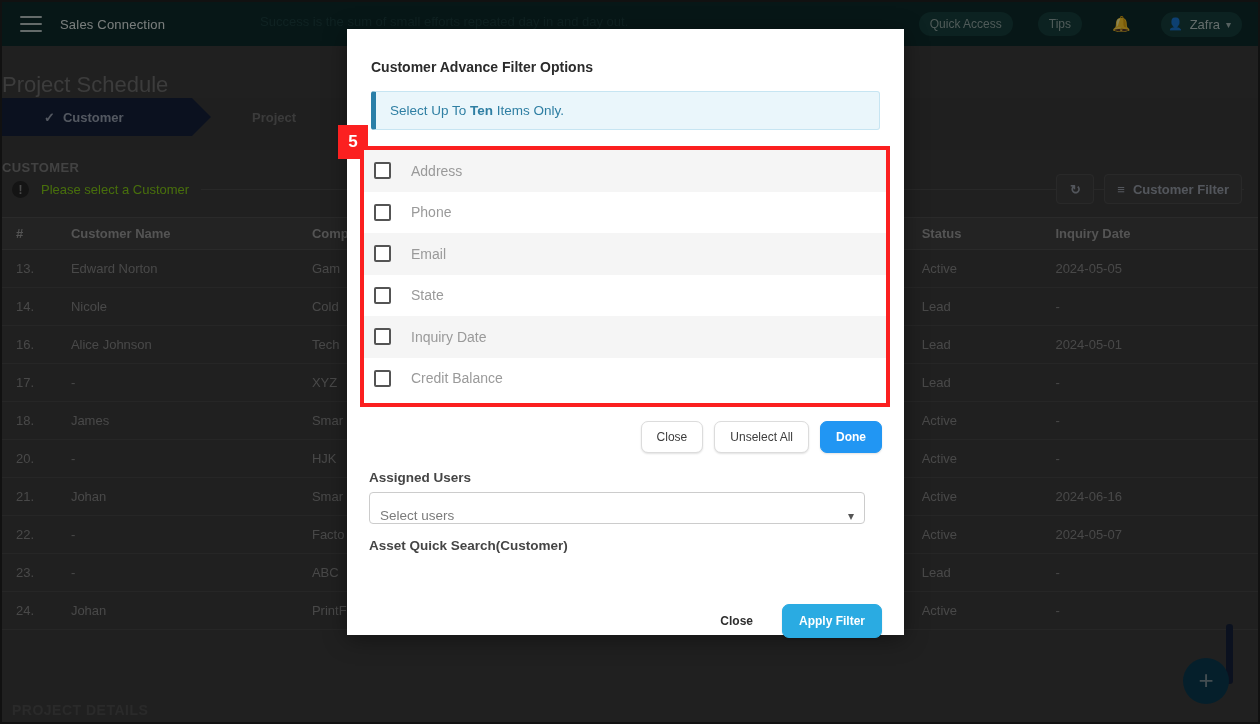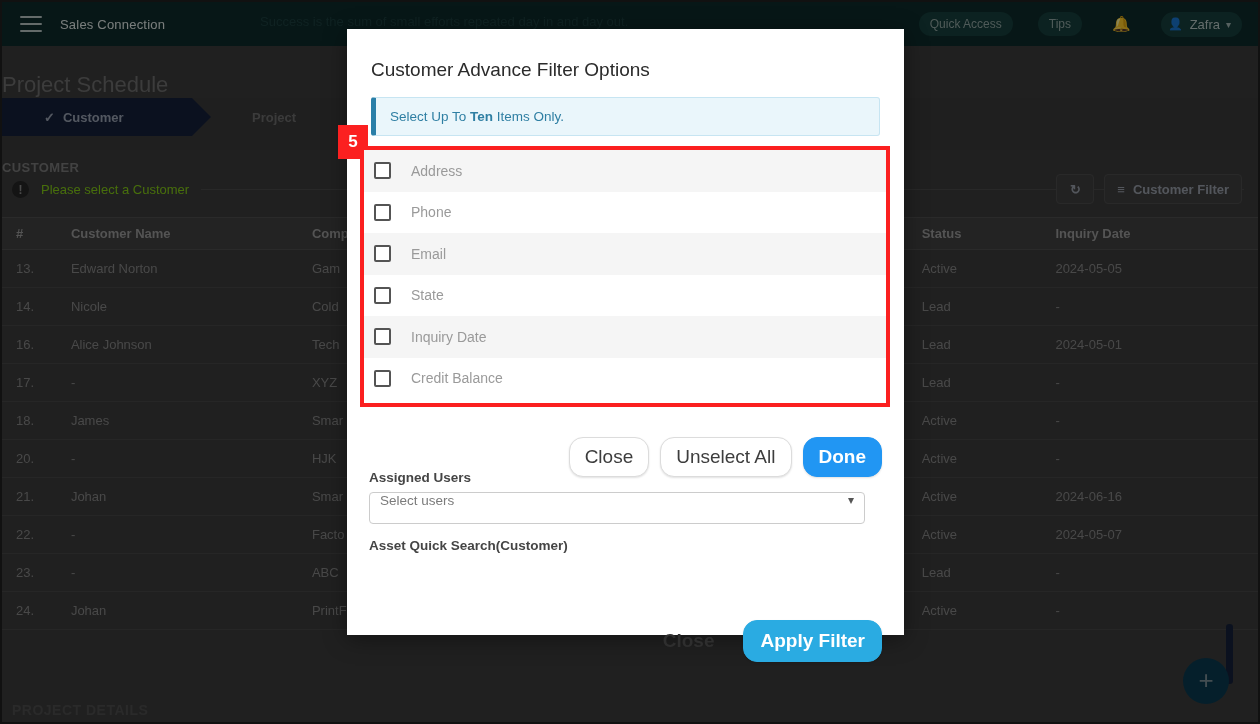--- a/index.html
+++ b/index.html
@@ -213,21 +213,21 @@
 
   
   #modal {
     position:absolute;
     left: 345px; top: 27px;
     width: 557px; height: 606px;
     background: #fff;
     box-shadow: 0 4px 22px rgba(0,0,0,.4);
   }
   .m-title {
-    font-size: 19px; font-weight: normal; color: #2b2b2b;
+    font-size: 14px; font-weight: bold; color: #2b2b2b;
     padding: 30px 8px 0 24px;
   }
   .m-note {
     margin: 16px 24px 0 24px;
     background: #eaf6fb;
     border: 1px solid #c7e5f2;
     border-left: 5px solid #2a7fa8;
     color: #2f7fa3;
     font-size: 13.5px;
     padding: 11px 14px;
@@ -266,28 +266,27 @@
     background: #fff;
     flex: 0 0 auto;
   }
 
   .m-btnrow {
     position:absolute; left: 0; right: 0; top: 392px;
     display:flex; justify-content:flex-end; gap: 11px;
     padding-right: 22px;
   }
   .btn {
-    font-size: 19px;
+    font-size: 12px;
     padding: 8px 15px;
-    border-radius: 14px;
+    border-radius: 7px;
     border: 1px solid #dcdcdc;
     background: #fff;
     color: #3d3d3d;
     box-shadow: 0 1px 2px rgba(0,0,0,.12);
-    margin-top: 16px;
   }
   .btn.primary {
     background: #2196f3; border-color:#2196f3; color:#fff; font-weight:bold;
   }
   .btn.cyan {
     background: #2aabe2; border-color:#2aabe2; color:#fff; font-weight:bold;
     padding: 9px 16px;
   }
   .btn.flat { border:none; box-shadow:none; background:transparent; font-weight:bold; color:#2e2e2e; }
 
@@ -295,21 +294,21 @@
     position:absolute; left: 22px;
     font-size: 13.5px; font-weight: bold; color: #454545;
   }
   #lbl-users { top: 441px; }
   #lbl-asset { top: 509px; }
   .selectbox {
     position:absolute; left: 22px; top: 463px;
     width: 496px; height: 32px;
     border: 1px solid #ccc; border-radius: 4px;
     background: #fff;
-    display:flex; align-items:flex-start;
+    display:flex; align-items:flex-end;
     padding: 0 10px;
     font-size: 13.5px; color: #7b7b7b;
   }
   .selectbox .caret2 { margin-left:auto; color:#555; font-size: 12px; }
 
   .m-footer {
     position:absolute; left: 0; right: 0; top: 575px;
     display:flex; justify-content:flex-end; align-items:center; gap: 14px;
     padding-right: 22px;
   }

